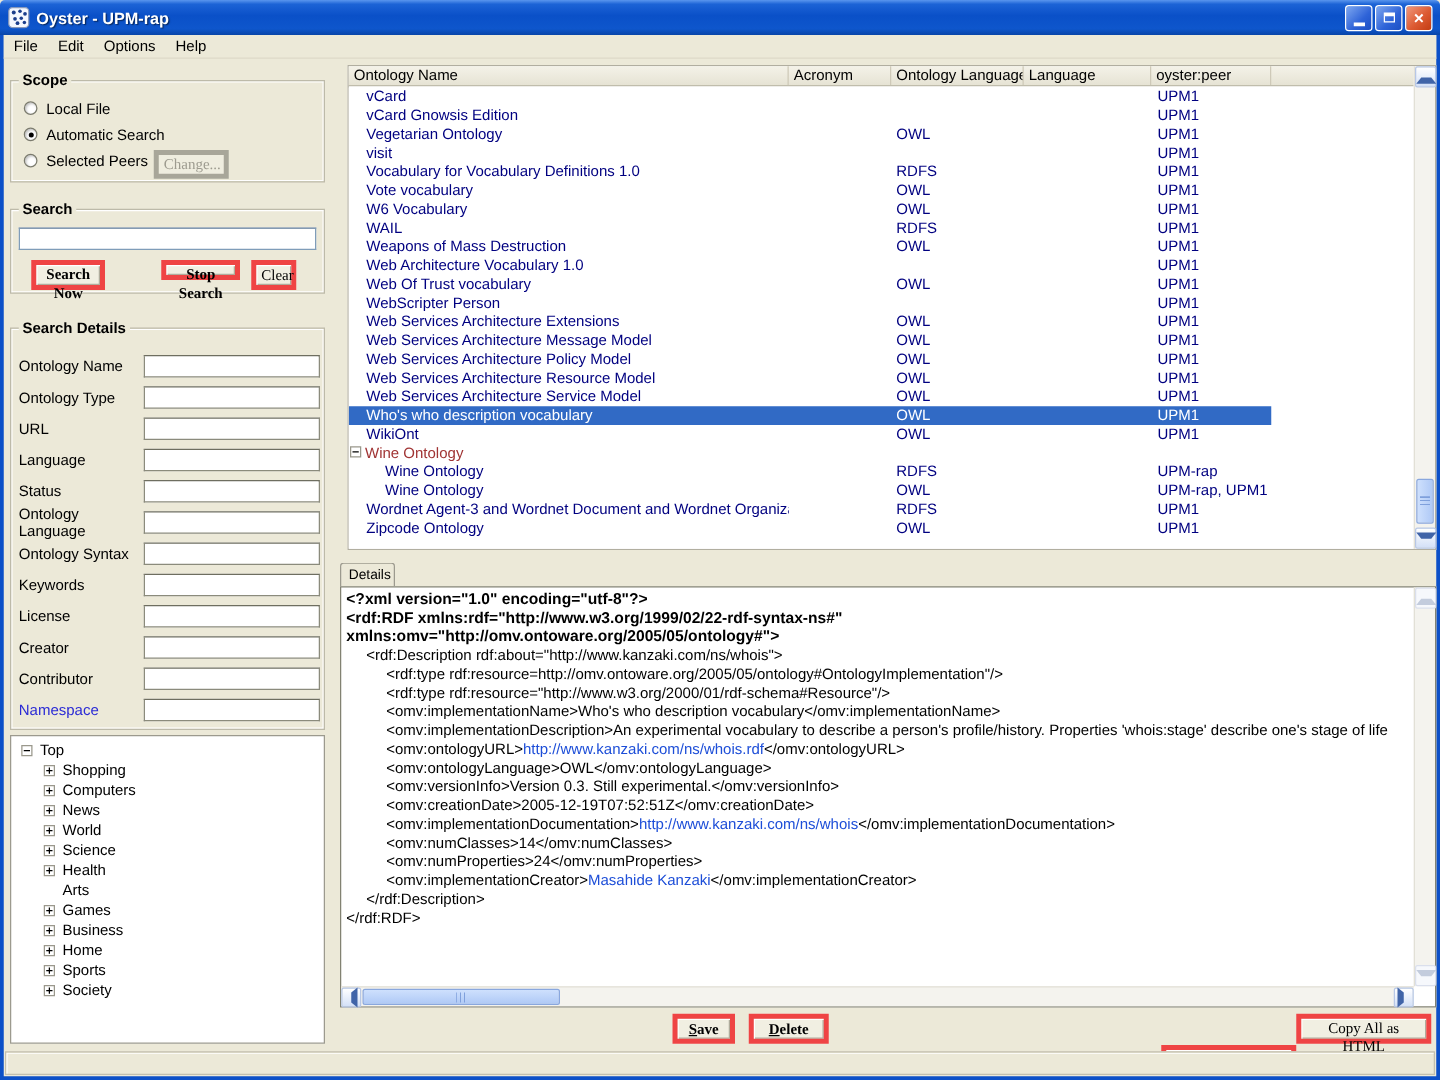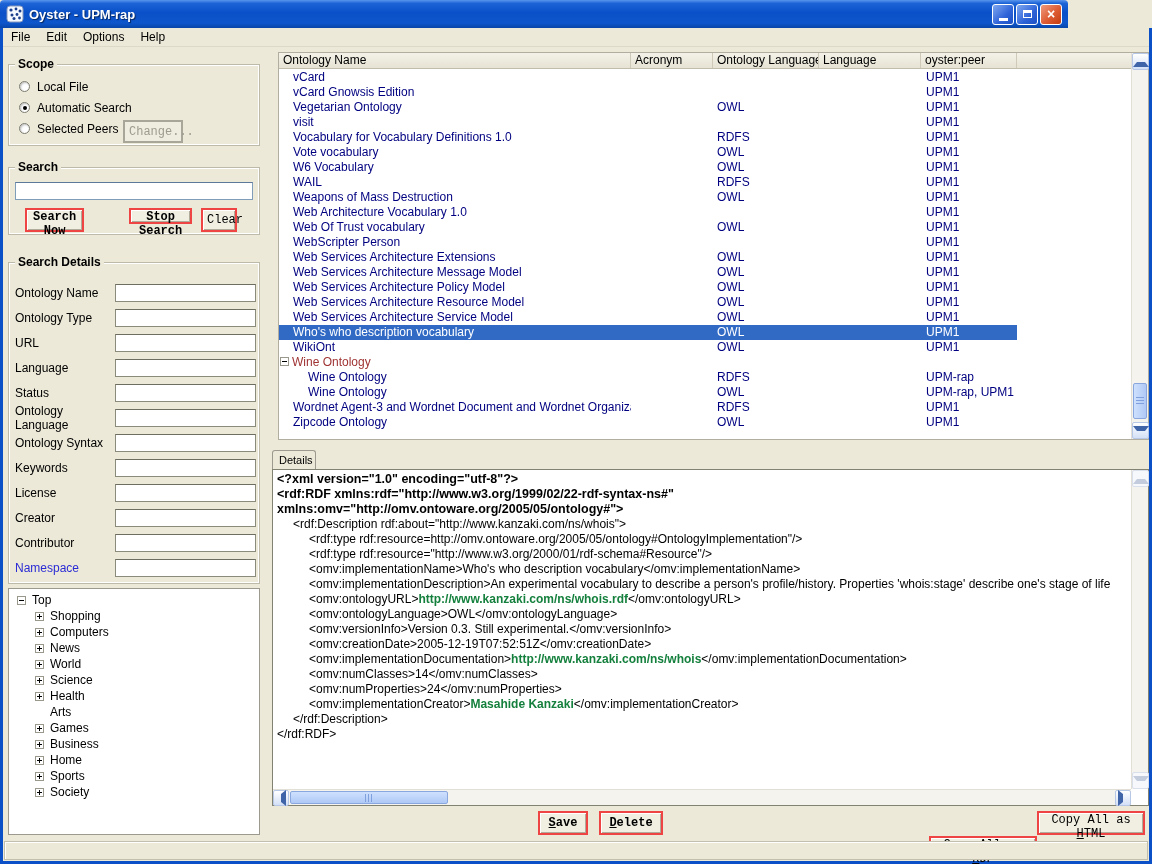--- a/index.html
+++ b/index.html
@@ -1,20 +1,20 @@
 <!DOCTYPE html>
 <html><head>
 <meta charset="utf-8">
 <style>
   html,body{margin:0;padding:0;background:#888;}
   *{box-sizing:border-box;}
   .window{position:relative;width:1152px;height:864px;background:#ECE9D8;overflow:hidden;
           font-family:"Liberation Sans",sans-serif;font-size:12px;color:#000;}
   
-  .titlebar{position:absolute;left:0;top:0;width:1068px;height:28px;
+  .titlebar{position:absolute;left:0;top:0;width:1152px;height:28px;
     background:linear-gradient(180deg,#5A96EE 0%,#1C63D6 12%,#0A50C8 45%,#0E56CC 82%,#0845A8 100%);
     border-radius:4px 4px 0 0;display:flex;align-items:center;}
   .app-icon{width:18px;height:18px;margin:0 5px 0 6px;flex:none;}
   .win-title{color:#fff;font-weight:bold;font-size:13px;text-shadow:1px 1px 1px rgba(0,0,0,.55);}
   .tb-btns{margin-left:auto;margin-right:6px;display:flex;gap:2px;}
   .tb-btn{width:22px;height:21px;border:1px solid #fff;border-radius:3px;position:relative;
     display:flex;align-items:center;justify-content:center;color:#fff;}
   .tb-btn.minb,.tb-btn.resb{background:linear-gradient(135deg,#7FA8F0,#2E63D8 60%,#1C4FC4);}
   .tb-btn.closeb{background:linear-gradient(135deg,#F09A7E,#DD5B33 55%,#C33C12);font-weight:bold;font-size:14px;line-height:19px;}
   .tb-btn.minb i{display:block;width:9px;height:3px;background:#fff;margin-top:10px;}
@@ -30,21 +30,21 @@
   .groupbox{position:absolute;border:1px solid #BDBAA9;box-shadow:1px 1px 0 #FFFFFF inset, -1px -1px 0 #FFFFFF inset;}
   .gb-title{position:absolute;top:-8px;left:6px;background:#ECE9D8;padding:0 3px;font-weight:bold;}
   .scope-box{left:8px;top:64px;width:252px;height:82px;}
   .radio-list{padding-top:11px;}
   .radio-row{display:flex;align-items:center;gap:7px;height:21px;padding-left:10px;}
   .radio{width:11px;height:11px;border-radius:50%;border:1px solid #7B7B6E;background:#fff;position:relative;flex:none;
     box-shadow:inset 1px 1px 2px rgba(0,0,0,.25);}
   .radio.t-true::after{content:'';position:absolute;left:3px;top:3px;width:4px;height:4px;border-radius:50%;background:#000;}
   .change-btn{position:absolute;left:114px;top:55px;width:60px;height:23px;}
   
-  .btn{font-family:Liberation Mono, monospace;font-size:12px;background:#F1EFE2;border:2px solid #ef4444;
+  .btn{font-family:Liberation Serif, serif;font-size:12px;background:#F1EFE2;border:4px solid #ef4444;
     box-shadow:inset 1px 1px 0 #FFFFFF, inset -1px -1px 0 #AFAC9C;cursor:default;padding:0 4px;color:#000;}
   .btn.bold{font-weight:bold;}
   .btn.disabled{color:#9D9B8F;border-color:#A8A699;box-shadow:none;background:#EFEDDF;}
   .u{text-decoration:underline;}
   
   .search-box{left:8px;top:167px;width:252px;height:68px;}
   .search-input{position:absolute;left:6px;top:14px;width:238px;height:18px;border:1px solid #7F9DB9;
     border-top-color:#5C7999;background:#fff;font-family:"Liberation Sans",sans-serif;font-size:12px;padding:0 3px;}
   .search-btns{position:absolute;left:16px;right:22px;top:40px;display:flex;gap:9px;}
   .btn-searchnow{width:78px;height:24px;}
@@ -118,21 +118,21 @@
   .table .sb-thumb{top:330px;height:36px;}
   
   .dtab{position:absolute;left:272px;top:450px;width:44px;height:19px;background:#ECE9D8;
     border:1px solid #9C9A8E;border-bottom:none;border-radius:3px 3px 0 0;font-size:11px;
     display:flex;align-items:center;padding-left:6px;}
   .dpanel{position:absolute;left:272px;top:469px;width:877px;height:337px;background:#fff;border:1px solid #828272;}
   .xml{position:absolute;left:2px;top:2px;right:19px;bottom:18px;overflow:hidden;}
   .xml-line{white-space:pre;line-height:15px;font-size:12px;}
   .ind-0{padding-left:2px;} .ind-1{padding-left:18px;} .ind-2{padding-left:34px;}
   .seg-b{font-weight:bold;font-size:12.5px;}
-  .seg-l{color:#15803d;font-weight:bold;}
+  .seg-l{color:#1d4ed8;}
   .dvscroll{position:absolute;right:0;top:0;width:17px;height:319px;background:#F4F3EE;border-left:1px solid #E2E0D6;}
   .dhscroll{position:absolute;left:0;bottom:0;right:17px;height:16px;background:#F4F3EE;border-top:1px solid #E2E0D6;}
   .dhscroll .sb-thumb{left:17px;width:158px;}
   
   .act{position:absolute;height:24px;}
   .act-save{left:538px;top:811px;width:50px;}
   .act-delete{left:599px;top:811px;width:64px;}
   .act-copyrdf{left:929px;top:836px;width:108px;}
   .act-copyhtml{left:1037px;top:811px;width:108px;}
   .statusbar{position:absolute;left:4px;right:4px;top:841px;height:19px;background:#ECE9D8;

